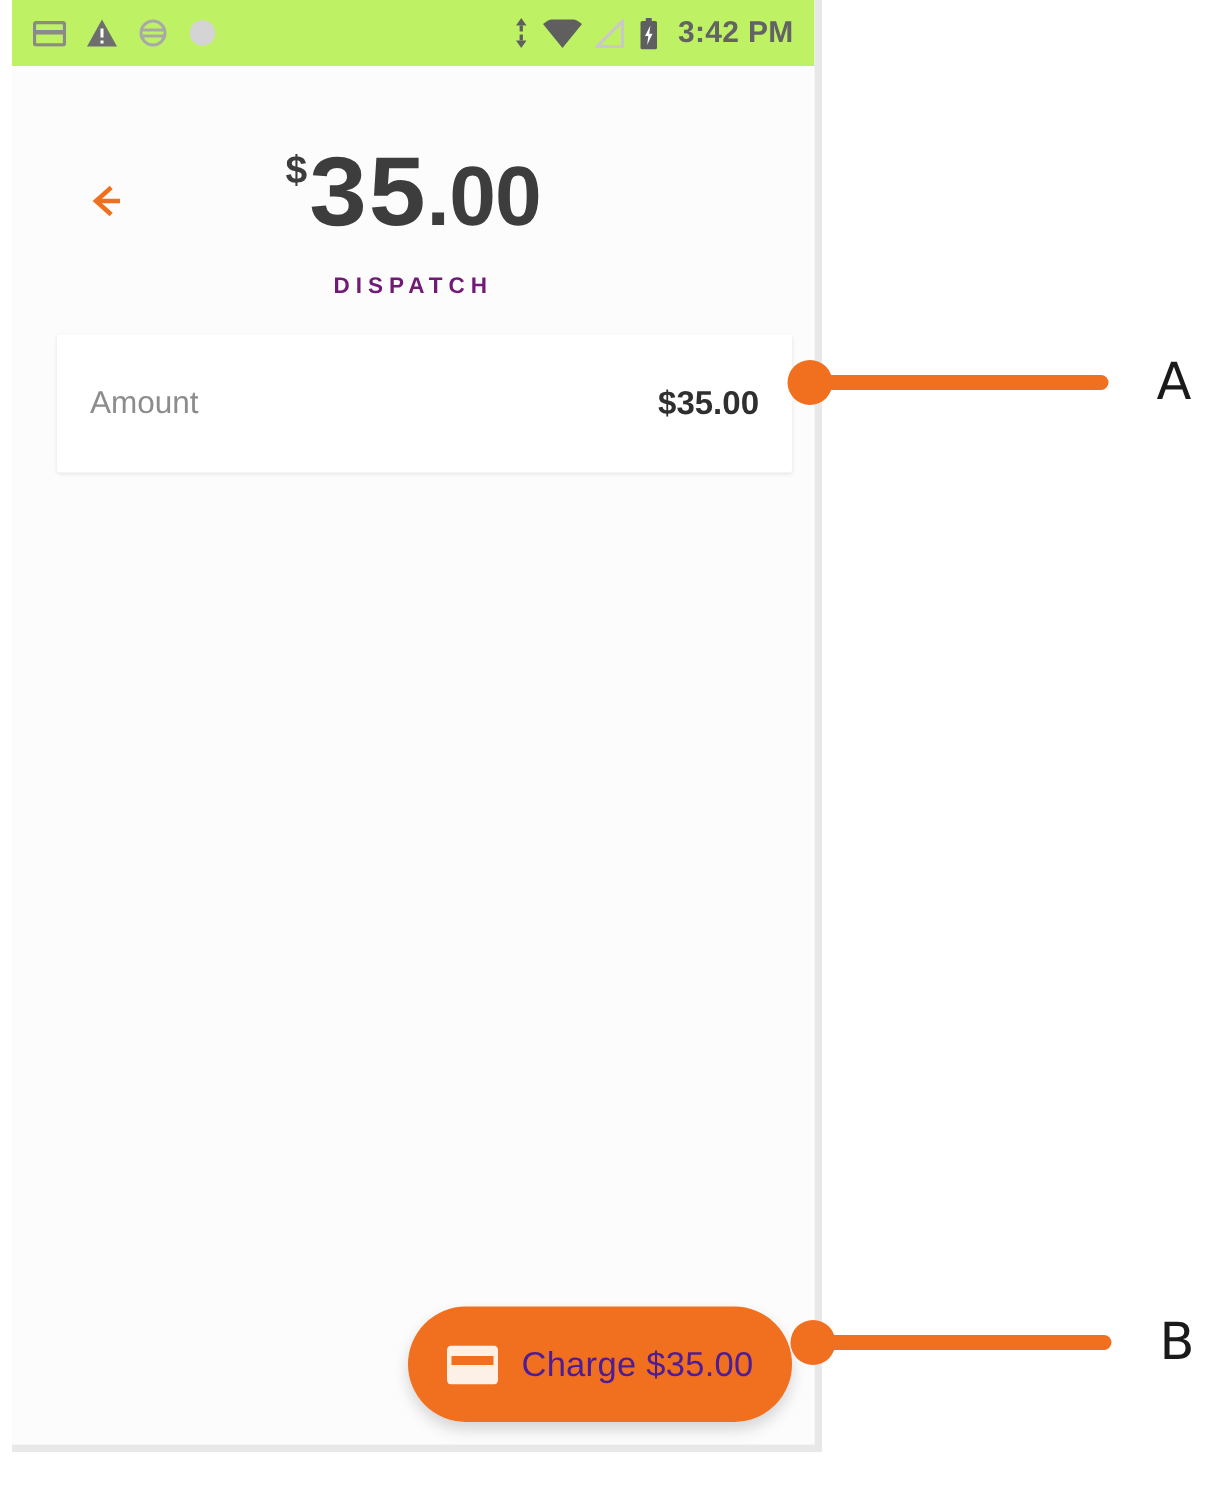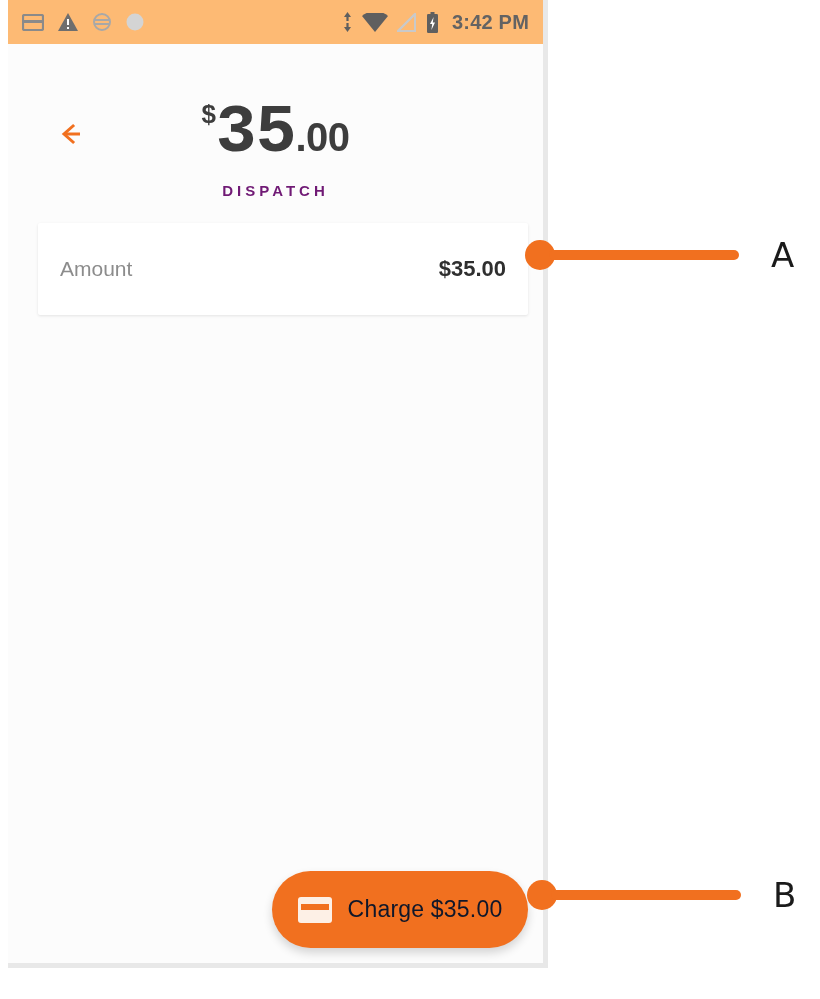--- a/index.html
+++ b/index.html
@@ -41,21 +41,21 @@
   .status-bar {
     position: absolute;
     left: 0;
     top: 0;
     width: 535px;
     height: 44px;
     display: flex;
     align-items: center;
     padding: 0 14px 0 14px;
     box-sizing: border-box;
-    background: #fdba74;
+    background: #bef264;
   }
   .status-left {
     display: flex;
     align-items: center;
     gap: 13px;
   }
   .status-right {
     margin-left: auto;
     display: flex;
     align-items: center;
@@ -111,21 +111,21 @@
     font-size: 26px;
     vertical-align: 28px;
     font-weight: bold;
     letter-spacing: 0;
   }
   .amount-hero .whole {
     font-size: 68px;
     font-family: Liberation Mono, monospace;
   }
   .amount-hero .cents {
-    font-size: 40px;
+    font-size: 56px;
     letter-spacing: -0.5px;
   }
   .subtitle {
     margin-top: 15px;
     font-size: 15px;
     font-weight: bold;
     color: #701a75;
     letter-spacing: 4px;
   }
 
@@ -171,21 +171,21 @@
     box-shadow: 0 5px 10px rgba(0,0,0,0.16);
     cursor: pointer;
     border: none;
     font-family: inherit;
   }
   .charge-card-icon {
     line-height: 0;
   }
   .charge-label {
     font-size: 23px;
-    color: #0f172a;
+    color: #4c1d95;
     font-weight: normal;
     letter-spacing: 0.2px;
     white-space: nowrap;
   }
 
   
   .annotation {
     position: absolute;
     display: flex;
     align-items: center;

